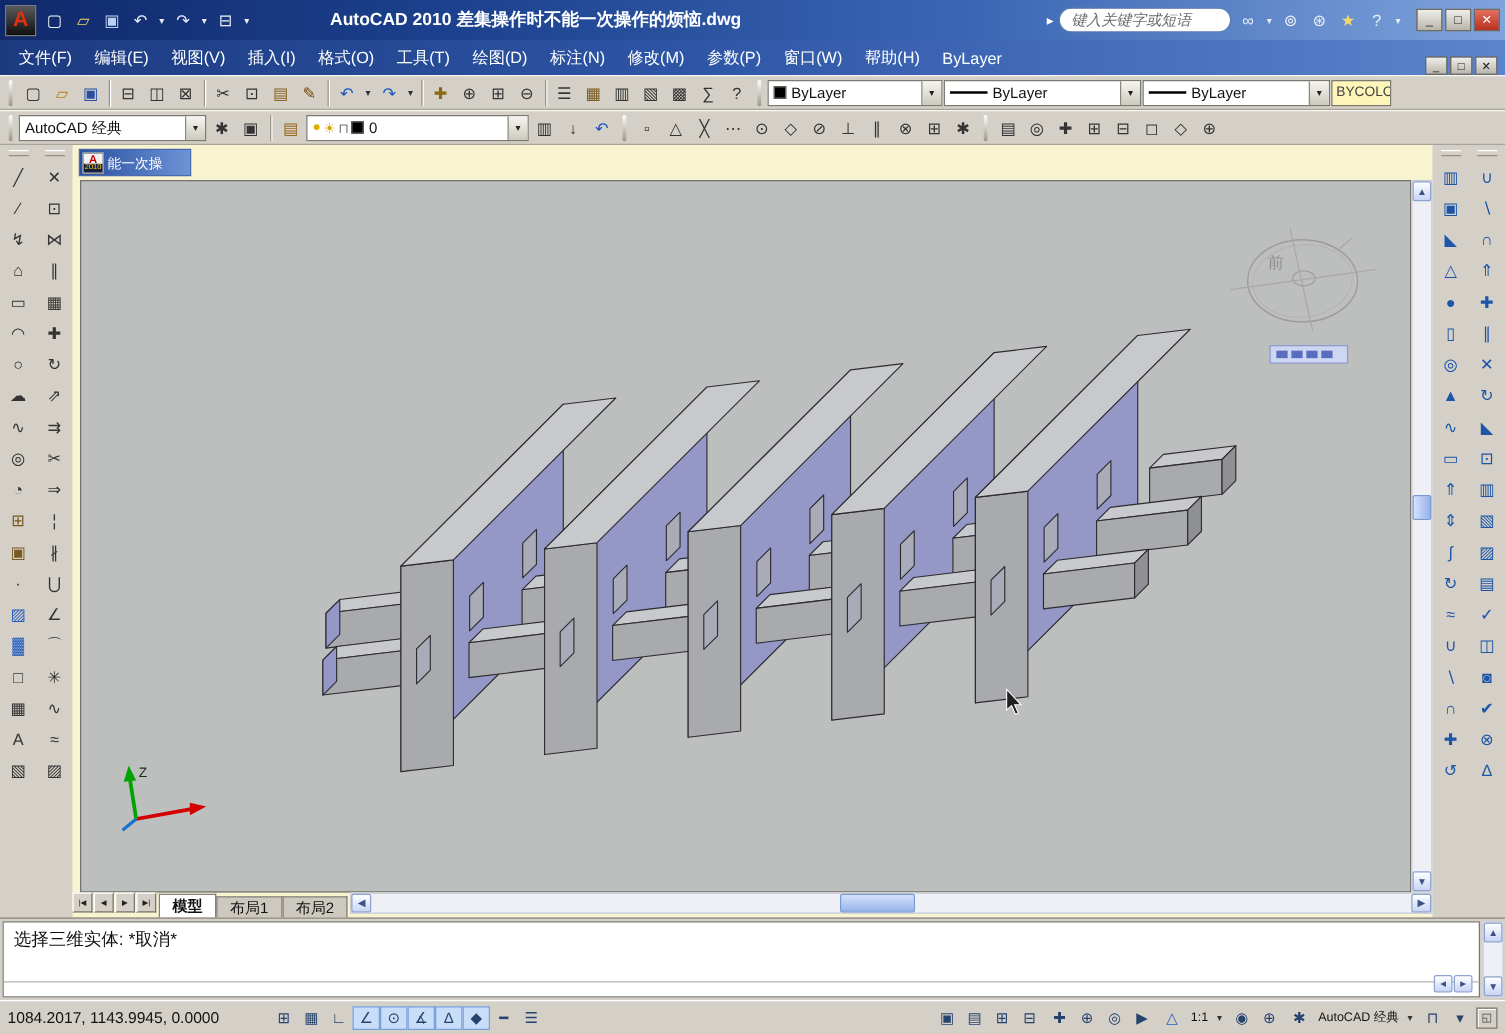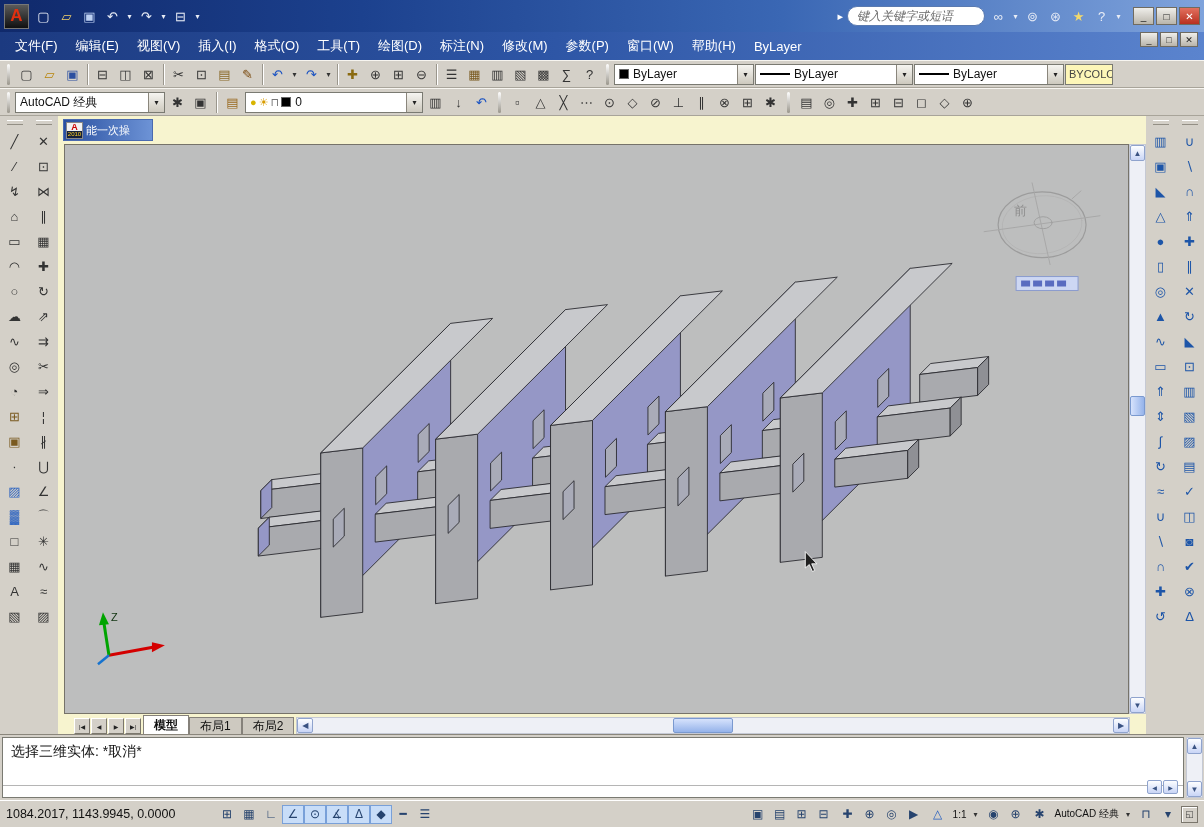--- a/index.html
+++ b/index.html
@@ -16,21 +16,21 @@
   #titlebar .title{color:#fff;font-weight:bold;font-size:14px;margin-left:58px;white-space:nowrap}
   #infocenter{margin-left:auto;display:flex;align-items:center;gap:2px}
   #infocenter .ic-toggle{color:#fff;font-size:11px;padding:0 2px}
   #search-input{width:138px;height:20px;border:1px solid #5a7ab0;border-radius:10px;padding:0 9px;font-size:12px;font-style:italic;color:#333;background:#fff;outline:none}
   #search-input::placeholder{color:#6a6a6a;font-style:italic}
   .winbtns{display:flex;gap:2px;margin-left:6px}
   .winbtns .tbi{width:21px;height:18px;background:linear-gradient(#efeeea,#b9b5ab);border:1px solid #6f6b61;color:#222;font-size:10px}
   .winbtns .tbi.close{background:linear-gradient(#e2705e,#b83020);color:#fff}
 
   
-  #menubar{position:absolute;left:0;top:32px;right:0;height:28px;display:flex;align-items:flex-start;padding:0 6px;
+  #menubar{position:absolute;left:0;top:32px;right:0;height:28px;display:flex;align-items:flex-end;padding:0 6px;
     background:linear-gradient(90deg,#1c3a80 0%,#2d55a5 45%,#5b84ce 100%)}
   .menu-item{color:#fff;font-size:13px;padding:0 9px;height:100%;display:flex;align-items:center;white-space:nowrap}
   .mdibtns{margin-left:auto;display:flex;gap:2px}
   .mdibtns .tbi{width:18px;height:15px;background:linear-gradient(#efeeea,#b9b5ab);border:1px solid #6f6b61;font-size:9px;color:#222}
 
   
   .hbar{position:absolute;left:0;right:0;height:28px;background:#d4d0c8;border-top:1px solid #f7f5f0;border-bottom:1px solid #a8a49a;
     display:flex;align-items:center;padding:0 3px;gap:1px;overflow:hidden}
   #tb1{top:60px}
   #tb2{top:88px}
@@ -65,21 +65,21 @@
   .mw-title{color:#fff;font-size:11px;white-space:nowrap;overflow:hidden}
   #canvas{position:absolute;left:6px;top:28px;right:17px;bottom:20px;border:1px solid #76736a;background:#bdbebe}
   #scene{position:absolute;left:0;top:0;width:100%;height:100%}
 
   
   .sbtn{height:16px;width:100%;background:linear-gradient(#fdfeff,#c9d5f6);border:1px solid #8fa3cd;border-radius:2px;
     color:#3a5383;font-size:8px;display:flex;align-items:center;justify-content:center;flex:0 0 auto}
   #vscroll{position:absolute;top:28px;right:0;width:17px;bottom:20px;background:#eef0f6;border:1px solid #c5c9d4;display:flex;flex-direction:column}
   .vtrack{flex:1;position:relative}
   .vthumb{position:absolute;left:0;right:0;top:235px;height:20px;background:linear-gradient(90deg,#d6e2fc,#95b3ea);border:1px solid #7a99cf;border-radius:2px}
-  #tabsrow{position:absolute;left:0;right:0;bottom:0;height:20px;display:flex;align-items:flex-end;padding:0 16px;gap:2px}
+  #tabsrow{position:absolute;left:0;right:0;bottom:0;height:20px;display:flex;align-items:flex-start;padding:0 0;gap:2px}
   .tabnav{display:flex;gap:1px}
   .tabnav .tbi{width:16px;height:16px;font-size:6px;background:#d4d0c8;border:1px solid;border-color:#fff #7a766c #7a766c #fff;color:#222}
   #layout-tabs{display:flex;align-items:flex-end;height:100%}
   .tab{height:17px;padding:1px 10px;font-size:12px;background:#cdc9c0;border:1px solid #85817a;border-bottom:none;display:flex;align-items:center}
   .tab.active{background:#fff;font-weight:bold;height:19px}
   #hscroll{flex:1;height:17px;background:#eef0f6;border:1px solid #c5c9d4;display:flex;align-items:center}
   #hscroll .sbtn{width:16px;height:100%}
   .htrack{flex:1;height:100%;position:relative}
   .hthumb{position:absolute;top:0;bottom:0;left:45%;width:60px;background:linear-gradient(#d6e2fc,#95b3ea);border:1px solid #7a99cf;border-radius:2px}
 
@@ -113,20 +113,21 @@
       <span class="tbi">▢</span>
       <span class="tbi" style="color: rgb(240, 207, 106);">▱</span>
       <span class="tbi" style="color: rgb(188, 208, 242);">▣</span>
       <span class="tbi">↶</span>
       <span class="tbi narrow">▾</span>
       <span class="tbi">↷</span>
       <span class="tbi narrow">▾</span>
       <span class="tbi">⊟</span>
       <span class="tbi narrow">▾</span>
     </div>
+  <span class="title">AutoCAD 2010  差集操作时不能一次操作的烦恼.dwg</span>
   <div id="infocenter">
     <span class="ic-toggle">▸</span>
     <input id="search-input" placeholder="键入关键字或短语" style="">
     <div class="strip">
         <span class="tbi">∞</span>
         <span class="tbi narrow">▾</span>
         <span class="tbi">⊚</span>
         <span class="tbi">⊛</span>
         <span class="tbi" style="color: rgb(243, 217, 109);">★</span>
         <span class="tbi">?</span>

